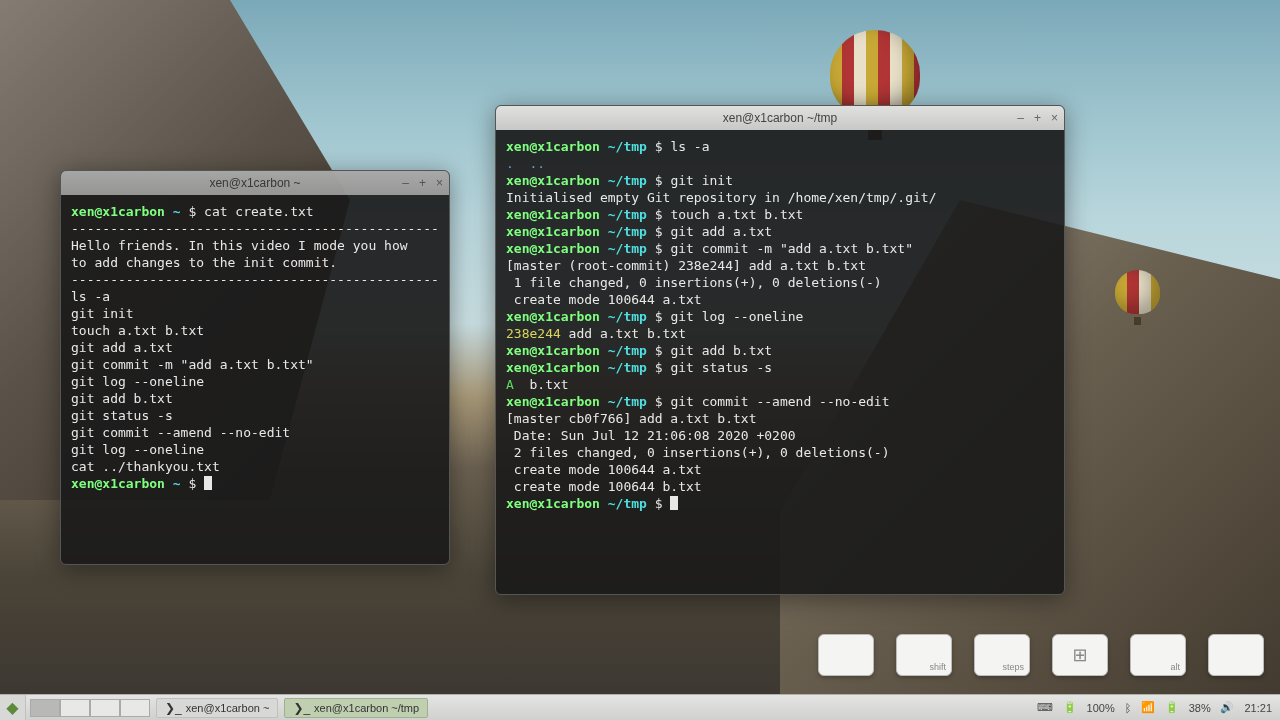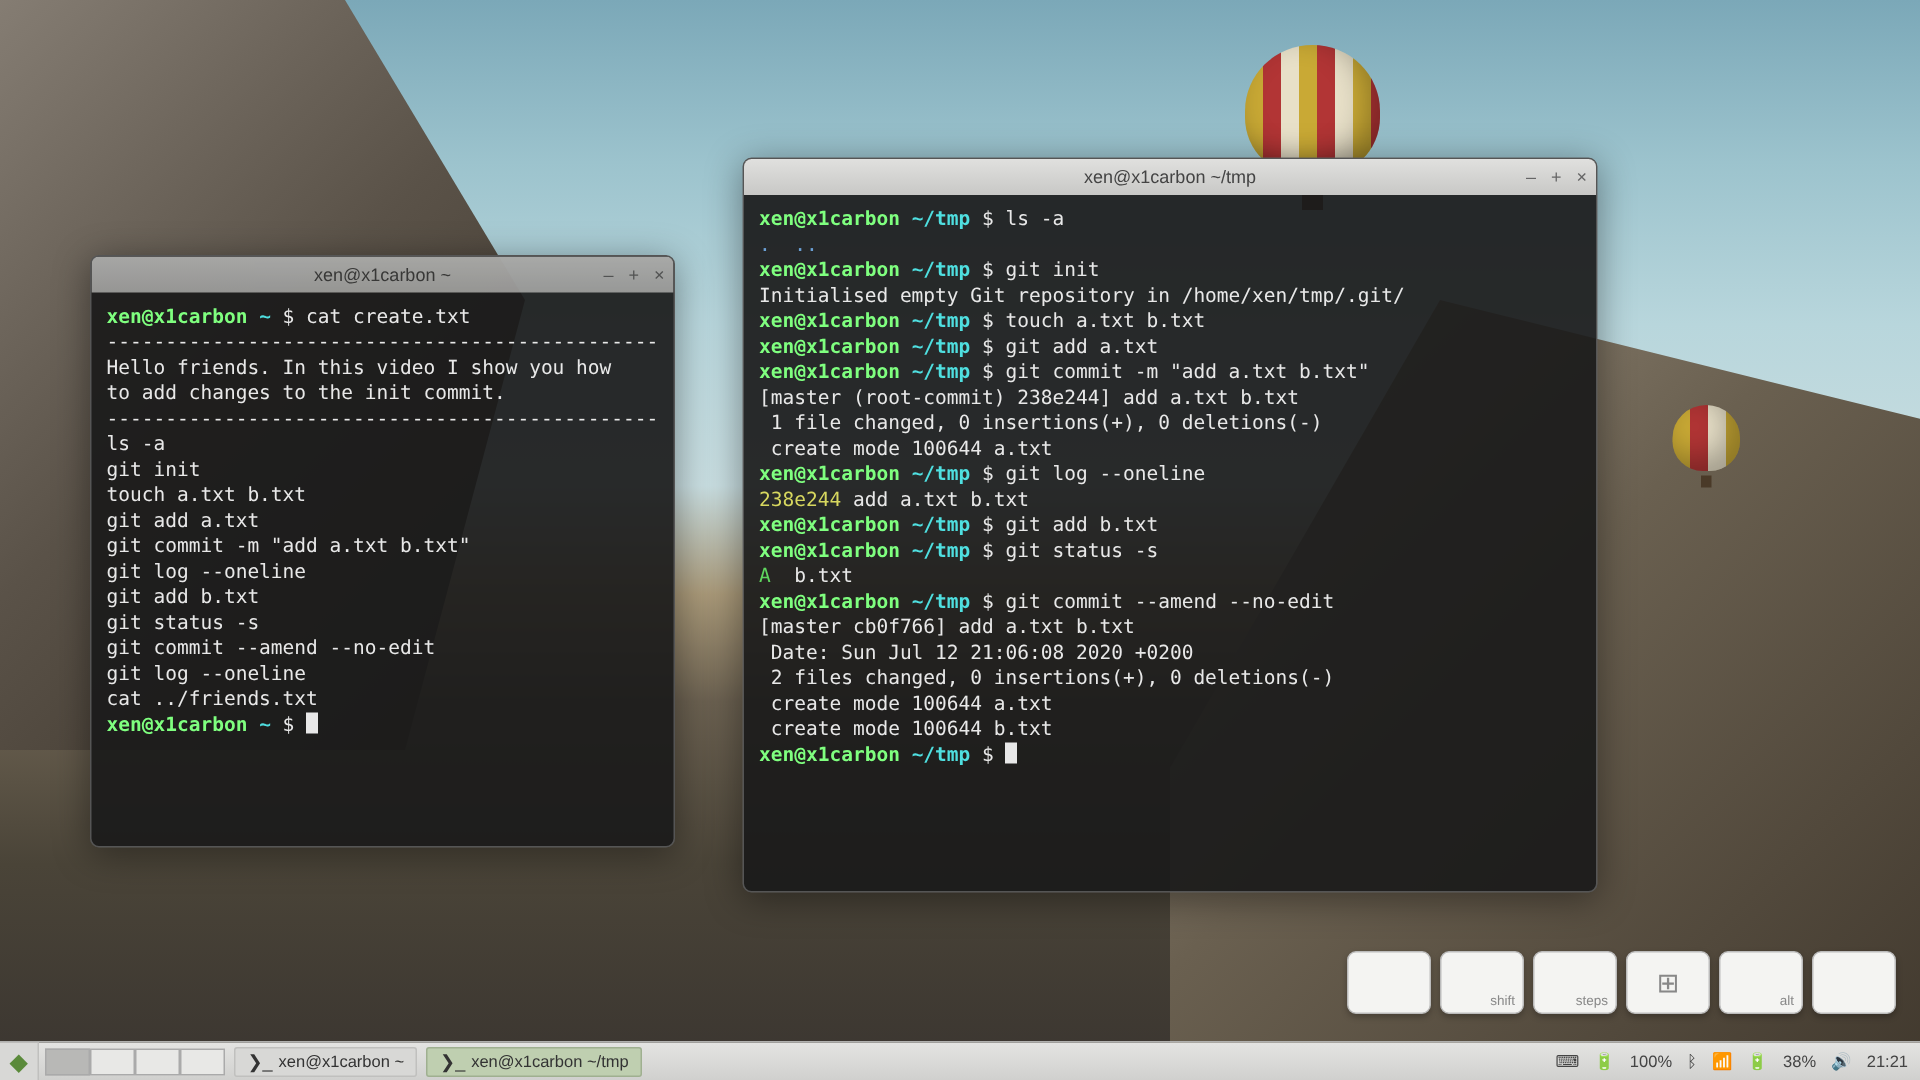--- a/index.html
+++ b/index.html
@@ -64,21 +64,21 @@
   .b { color: #6a9fd4; }                       
   .A { color: #5fd75f; }                       
   .cursor {
     display: inline-block; width: 8px; height: 14px;
     background: #e8e8e8; vertical-align: -2px;
   }
 
   
   .keycast {
     position: absolute; right: 16px; bottom: 44px;
-    display: flex; gap: 6px; align-items: flex-end;
+    display: flex; gap: 22px; align-items: flex-end;
   }
   .key {
     width: 56px; height: 42px; border: 1px solid #bbb; border-radius: 6px;
     background: #f4f4f2; box-shadow: 0 2px 4px rgba(0,0,0,.25);
     font-size: 9px; color: #888; display: flex; align-items: flex-end;
     justify-content: flex-end; padding: 3px 5px;
   }
   .key.glyph { align-items:center; justify-content:center; font-size:18px; color:#888;}
 
   
@@ -119,34 +119,34 @@
   <div class="term-title inactive">
     <span>xen@x1carbon ~</span>
     <div class="winbtn">
       <span>–</span>
       <span>+</span>
       <span>×</span>
     </div>
   </div>
   <div class="term-body"><span class="g">xen@x1carbon</span> <span class="c">~</span> $ <span>cat create.txt</span>
 <span>-----------------------------------------------</span>
-<span>Hello friends. In this video I show you how</span>
+<span>Hello friends. In this video I mode you how</span>
 <span>to add changes to the init commit.</span>
 <span>-----------------------------------------------</span>
 <span>ls -a</span>
 <span>git init</span>
 <span>touch a.txt b.txt</span>
 <span>git add a.txt</span>
 <span>git commit -m "add a.txt b.txt"</span>
 <span>git log --oneline</span>
 <span>git add b.txt</span>
 <span>git status -s</span>
 <span>git commit --amend --no-edit</span>
 <span>git log --oneline</span>
-<span>cat ../friends.txt</span>
+<span>cat ../thankyou.txt</span>
 <span class="g">xen@x1carbon</span> <span class="c">~</span> $ <span class="cursor"></span></div>
 </div>
 
 <div class="term" style="left:495px; top:105px; width:570px; height:490px;">
   <div class="term-title">
     <span>xen@x1carbon ~/tmp</span>
     <div class="winbtn">
       <span>–</span>
       <span>+</span>
       <span>×</span>

